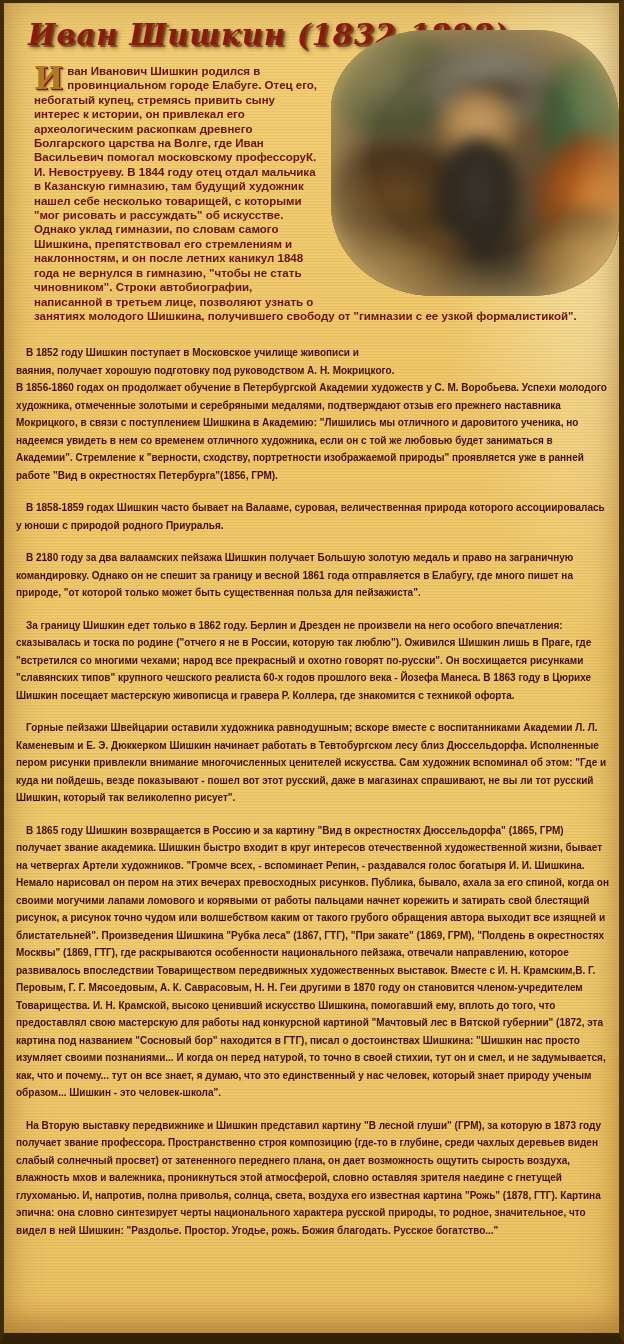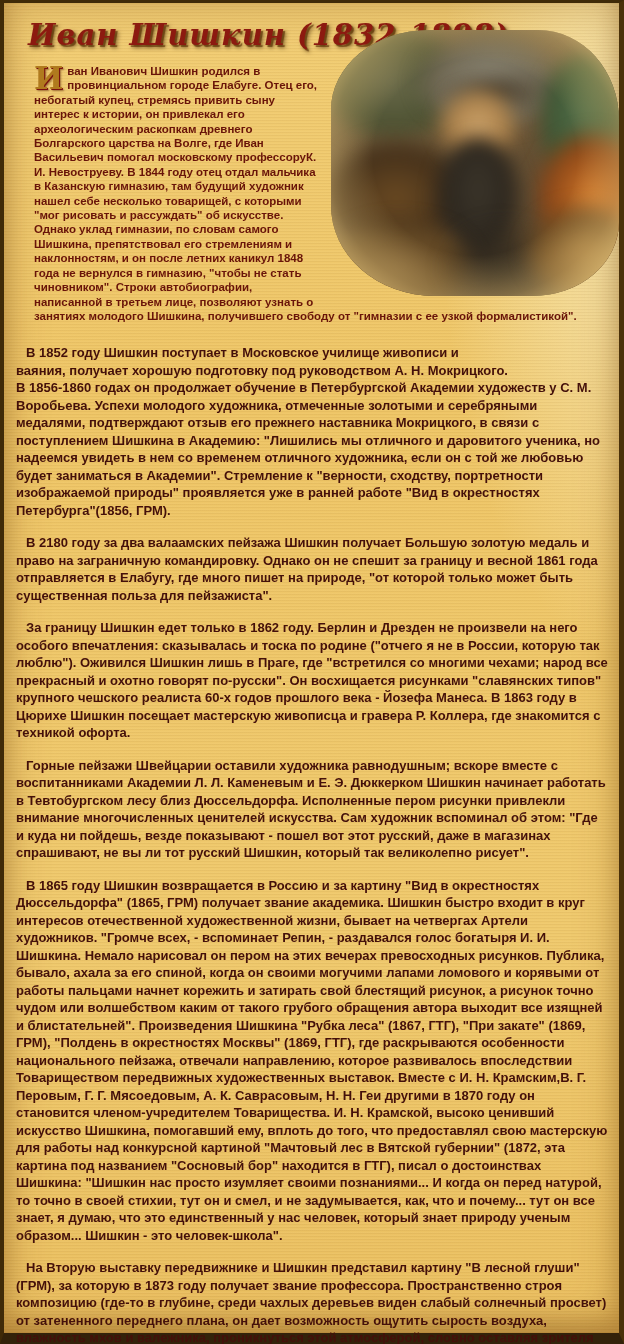--- a/index.html
+++ b/index.html
@@ -76,21 +76,21 @@
     font-size:31px;line-height:26px;
     font-weight:bold;
     color:#b07a1e;
     text-shadow:1px 1px 0 #7a1010, 2px 2px 2px rgba(80,20,0,0.5);
     margin:1px 4px 0 0;
   }
   
   .article-body{clear:both;padding:6px 10px 0 12px;}
   .article-body p{
     margin:15px 0 0 0;
-    font-size:13px;font-weight:bold;
+    font-size:10px;font-weight:bold;
     line-height:17.5px;
     color:#44100a;
     white-space:pre-line;
     text-indent:10px;
   }
 </style>
 </head>
 <body>
 
 <div class="page">
@@ -116,20 +116,21 @@
       <div class="c-feather"></div>
     </div>
 
     <p class="intro-para"><span class="drop-cap">И</span><span>ван Иванович Шишкин родился в провинциальном городе Елабуге. Отец его, небогатый купец, стремясь привить сыну интерес к истории, он привлекал его археологическим раскопкам древнего Болгарского царства на Волге, где Иван Васильевич помогал московскому профессоруК. И. Невоструеву. В 1844 году отец отдал мальчика в Казанскую гимназию, там будущий художник нашел себе несколько товарищей, с которыми "мог рисовать и рассуждать" об искусстве. Однако уклад гимназии, по словам самого Шишкина, препятствовал его стремлениям и наклонностям, и он после летних каникул 1848 года не вернулся в гимназию, "чтобы не стать чиновником". Строки автобиографии, написанной в третьем лице, позволяют узнать о занятиях молодого Шишкина, получившего свободу от "гимназии с ее узкой формалистикой".</span></p>
   </div>
 
   <div class="article-body" id="article-body">
       <p>В 1852 году Шишкин поступает в Московское училище живописи и
 ваяния, получает хорошую подготовку под руководством А. Н. Мокрицкого.
 В 1856-1860 годах он продолжает обучение в Петербургской Академии художеств у С. М. Воробьева. Успехи молодого художника, отмеченные золотыми и серебряными медалями, подтверждают отзыв его прежнего наставника Мокрицкого, в связи с поступлением Шишкина в Академию: "Лишились мы отличного и даровитого ученика, но надеемся увидеть в нем со временем отличного художника, если он с той же любовью будет заниматься в Академии". Стремление к "верности, сходству, портретности изображаемой природы" проявляется уже в ранней работе "Вид в окрестностях Петербурга"(1856, ГРМ).</p>
+      <p>В 1858-1859 годах Шишкин часто бывает на Валааме, суровая, величественная природа которого ассоциировалась у юноши с природой родного Приуралья.</p>
       <p>В 2180 году за два валаамских пейзажа Шишкин получает Большую золотую медаль и право на заграничную командировку. Однако он не спешит за границу и весной 1861 года отправляется в Елабугу, где много пишет на природе, "от которой только может быть существенная польза для пейзажиста".</p>
       <p>За границу Шишкин едет только в 1862 году. Берлин и Дрезден не произвели на него особого впечатления: сказывалась и тоска по родине ("отчего я не в России, которую так люблю"). Оживился Шишкин лишь в Праге, где "встретился со многими чехами; народ все прекрасный и охотно говорят по-русски". Он восхищается рисунками "славянских типов" крупного чешского реалиста 60-х годов прошлого века - Йозефа Манеса. В 1863 году в Цюрихе Шишкин посещает мастерскую живописца и гравера Р. Коллера, где знакомится с техникой офорта.</p>
       <p>Горные пейзажи Швейцарии оставили художника равнодушным; вскоре вместе с воспитанниками Академии Л. Л. Каменевым и Е. Э. Дюккерком Шишкин начинает работать в Тевтобургском лесу близ Дюссельдорфа. Исполненные пером рисунки привлекли внимание многочисленных ценителей искусства. Сам художник вспоминал об этом: "Где и куда ни пойдешь, везде показывают - пошел вот этот русский, даже в магазинах спрашивают, не вы ли тот русский Шишкин, который так великолепно рисует".</p>
       <p>В 1865 году Шишкин возвращается в Россию и за картину "Вид в окрестностях Дюссельдорфа" (1865, ГРМ) получает звание академика. Шишкин быстро входит в круг интересов отечественной художественной жизни, бывает на четвергах Артели художников. "Громче всех, - вспоминает Репин, - раздавался голос богатыря И. И. Шишкина. Немало нарисовал он пером на этих вечерах превосходных рисунков. Публика, бывало, ахала за его спиной, когда он своими могучими лапами ломового и корявыми от работы пальцами начнет корежить и затирать свой блестящий рисунок, а рисунок точно чудом или волшебством каким от такого грубого обращения автора выходит все изящней и блистательней". Произведения Шишкина "Рубка леса" (1867, ГТГ), "При закате" (1869, ГРМ), "Полдень в окрестностях Москвы" (1869, ГТГ), где раскрываются особенности национального пейзажа, отвечали направлению, которое развивалось впоследствии Товариществом передвижных художественных выставок. Вместе с И. Н. Крамским,В. Г. Перовым, Г. Г. Мясоедовым, А. К. Саврасовым, Н. Н. Геи другими в 1870 году он становится членом-учредителем Товарищества. И. Н. Крамской, высоко ценивший искусство Шишкина, помогавший ему, вплоть до того, что предоставлял свою мастерскую для работы над конкурсной картиной "Мачтовый лес в Вятской губернии" (1872, эта картина под названием "Сосновый бор" находится в ГТГ), писал о достоинствах Шишкина: "Шишкин нас просто изумляет своими познаниями... И когда он перед натурой, то точно в своей стихии, тут он и смел, и не задумывается, как, что и почему... тут он все знает, я думаю, что это единственный у нас человек, который знает природу ученым образом... Шишкин - это человек-школа".</p>
       <p>На Вторую выставку передвижнике и Шишкин представил картину "В лесной глуши" (ГРМ), за которую в 1873 году получает звание профессора. Пространственно строя композицию (где-то в глубине, среди чахлых деревьев виден слабый солнечный просвет) от затененного переднего плана, он дает возможность ощутить сырость воздуха, влажность мхов и валежника, проникнуться этой атмосферой, словно оставляя зрителя наедине с гнетущей глухоманью. И, напротив, полна приволья, солнца, света, воздуха его известная картина "Рожь" (1878, ГТГ). Картина эпична: она словно синтезирует черты национального характера русской природы, то родное, значительное, что видел в ней Шишкин: "Раздолье. Простор. Угодье, рожь. Божия благодать. Русское богатство..."</p>
     </div>
 
 </div>
 
 </body></html>

